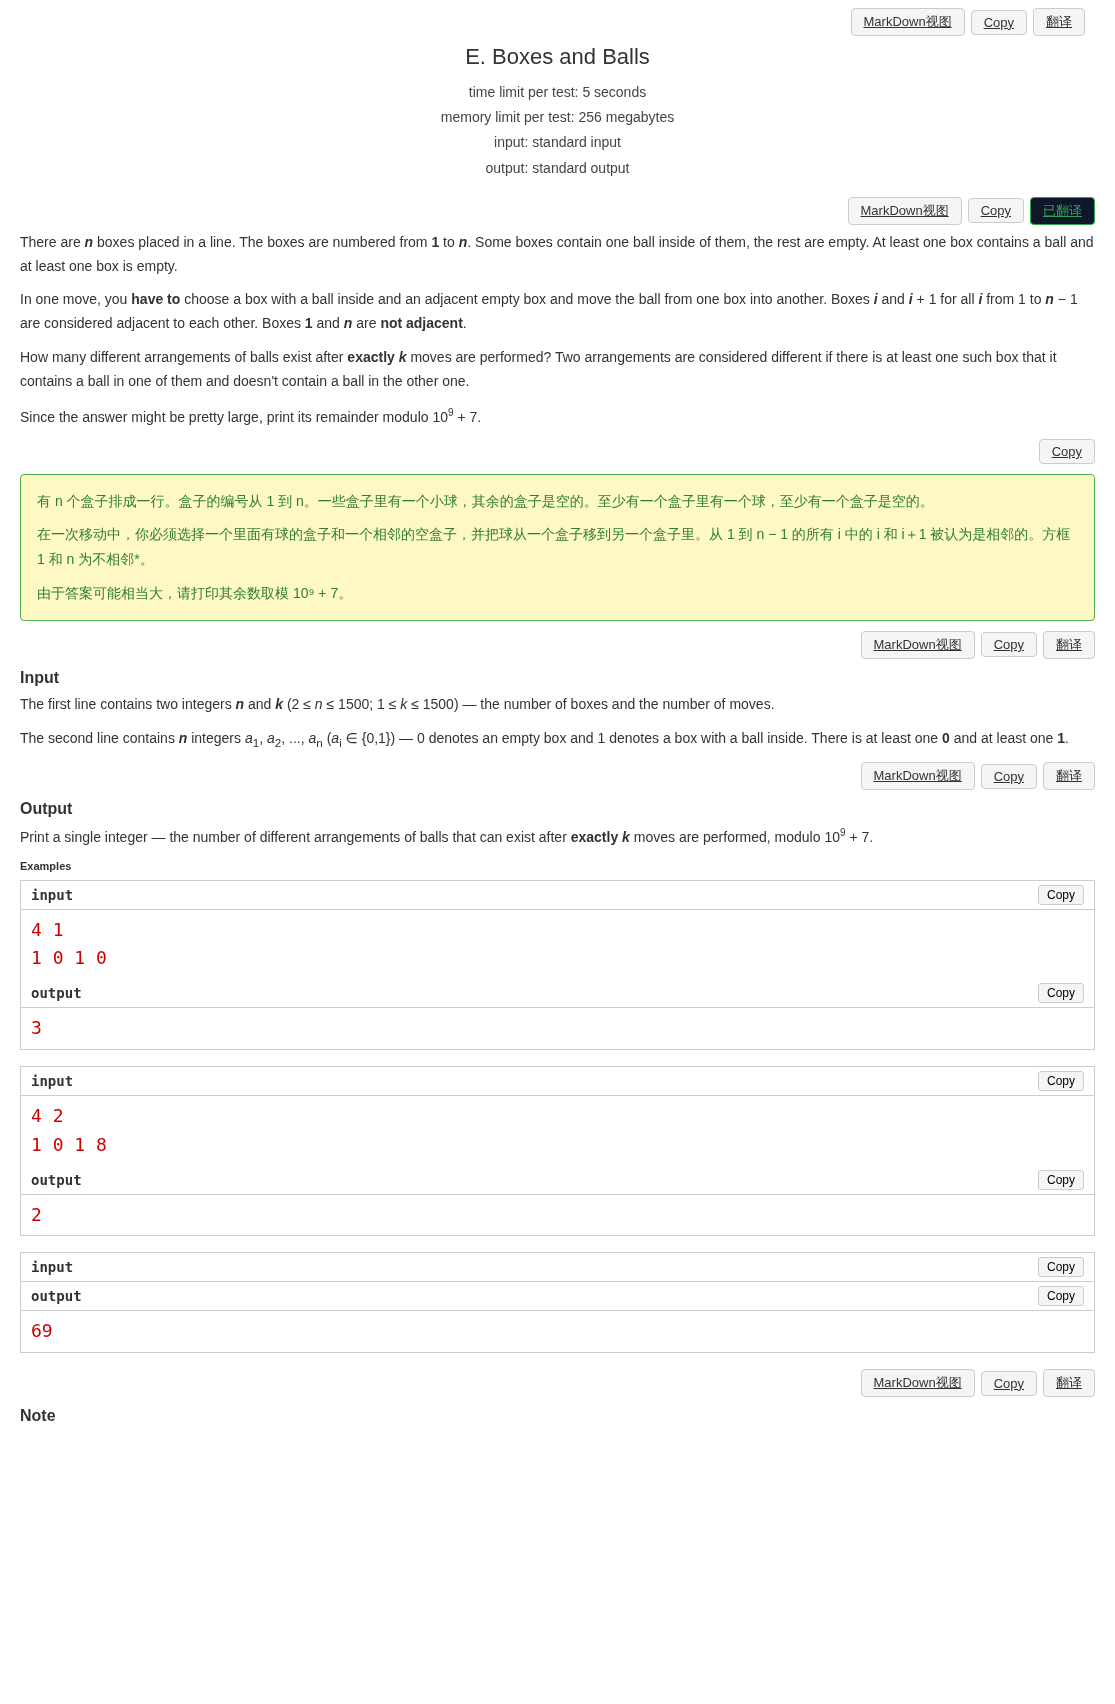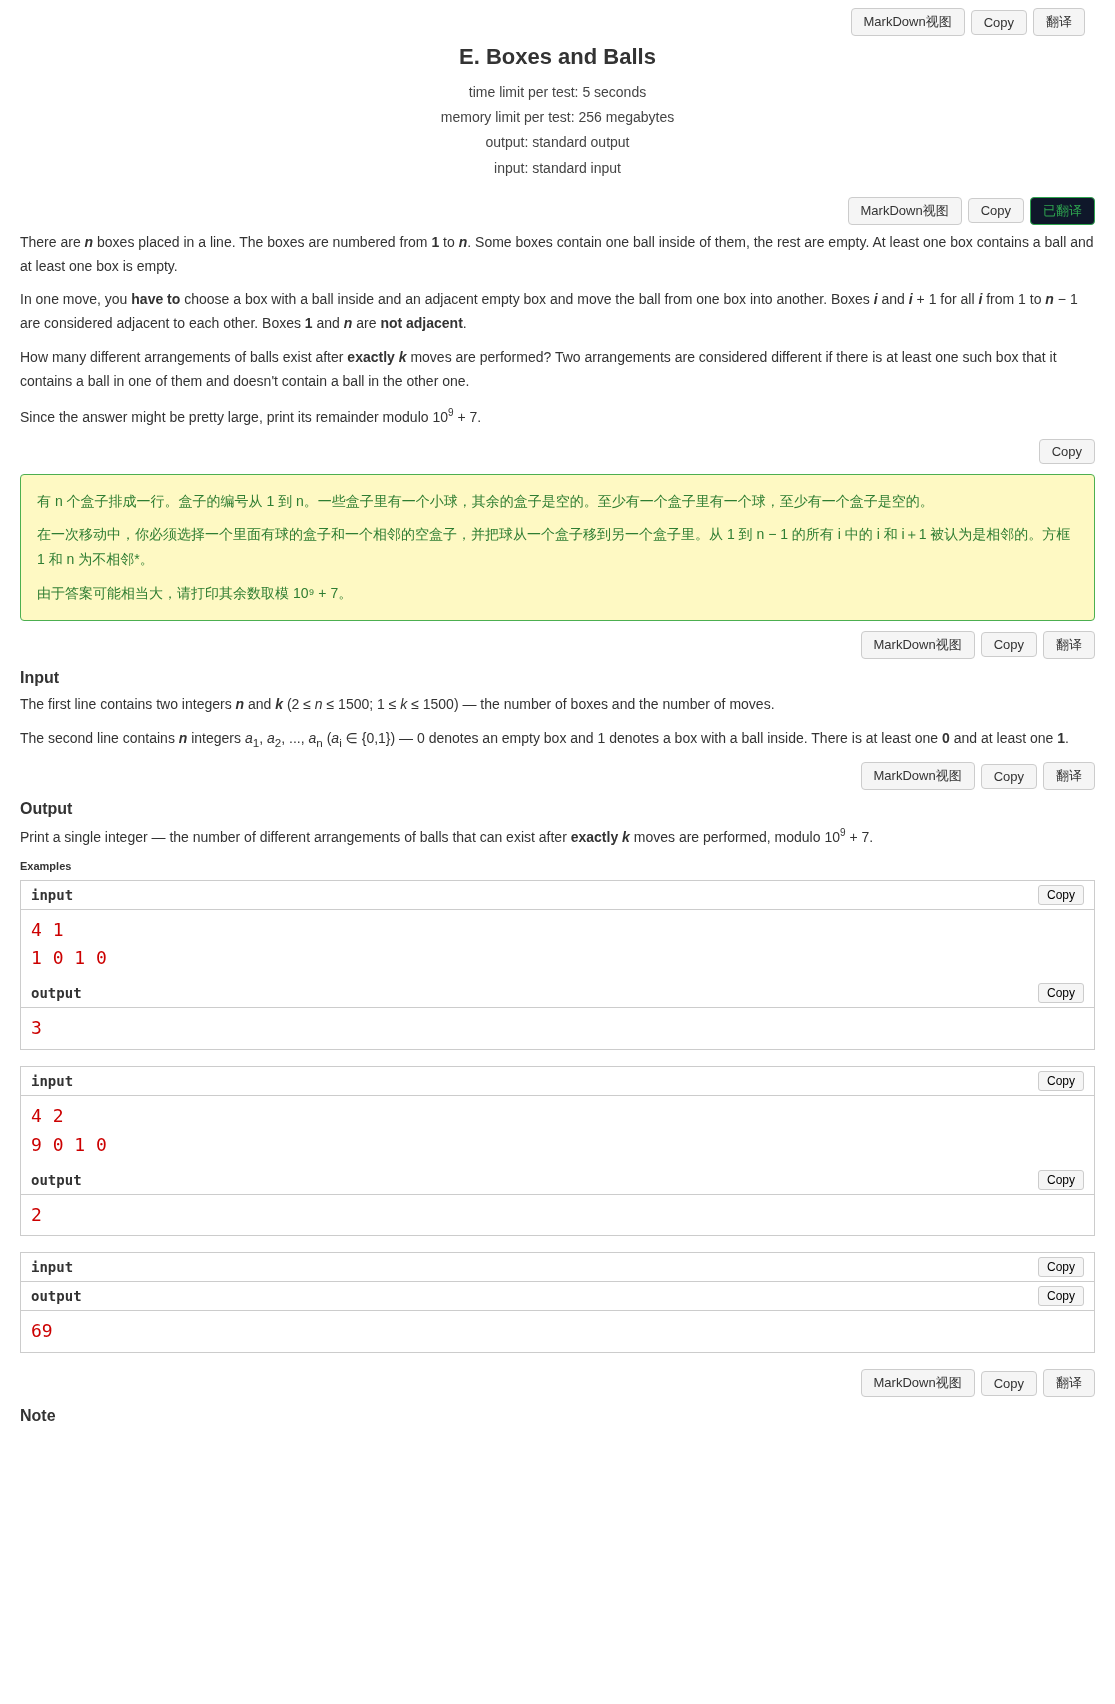--- a/index.html
+++ b/index.html
@@ -25,35 +25,36 @@
       gap: 6px;
     }
     .toolbar-btn {
       padding: 4px 12px;
       border: 1px solid #ccc;
       background: #f5f5f5;
       color: #333;
       border-radius: 4px;
       cursor: pointer;
       font-size: 13px;
+      text-decoration: underline;
     }
     .toolbar-btn.translated {
       color: #2ea44f;
       border-color: #2ea44f;
       background: #0f172a;
     }
 
     
     .title-section {
       text-align: center;
       margin-bottom: 16px;
     }
     .problem-title {
       font-size: 22px;
-      font-weight: bold;
+      font-weight: normal;
       margin-bottom: 10px;
     }
     .problem-meta {
       font-size: 14px;
       color: #444;
       line-height: 1.8;
     }
 
     
     .section-toolbar {
@@ -163,22 +164,22 @@
     <button class="toolbar-btn">MarkDown视图</button>
     <button class="toolbar-btn">Copy</button>
     <button class="toolbar-btn">翻译</button>
   </div>
 
   <div class="title-section">
     <div class="problem-title">E. Boxes and Balls</div>
     <div class="problem-meta">
       <div>time limit per test: 5 seconds</div>
       <div>memory limit per test: 256 megabytes</div>
+      <div>input: standard input</div>
       <div>output: standard output</div>
-      <div>input: standard input</div>
     </div>
   </div>
 
   <div class="section-toolbar">
     <button class="toolbar-btn">MarkDown视图</button>
     <button class="toolbar-btn">Copy</button>
     <button class="toolbar-btn translated">已翻译</button>
   </div>
 
   <div class="problem-text">
@@ -254,21 +255,21 @@
     </div>
     <div class="example-value output-val">3</div>
   </div>
 
   <div class="example-block">
     <div class="example-label-row">
       <span class="example-label">input</span>
       <button class="example-copy-btn">Copy</button>
     </div>
     <div class="example-value">4 2
-9 0 1 0</div>
+1 0 1 8</div>
     <div class="example-label-row">
       <span class="example-label">output</span>
       <button class="example-copy-btn">Copy</button>
     </div>
     <div class="example-value output-val">2</div>
   </div>
 
   <div class="example-block">
     <div class="example-label-row">
       <span class="example-label">input</span>

